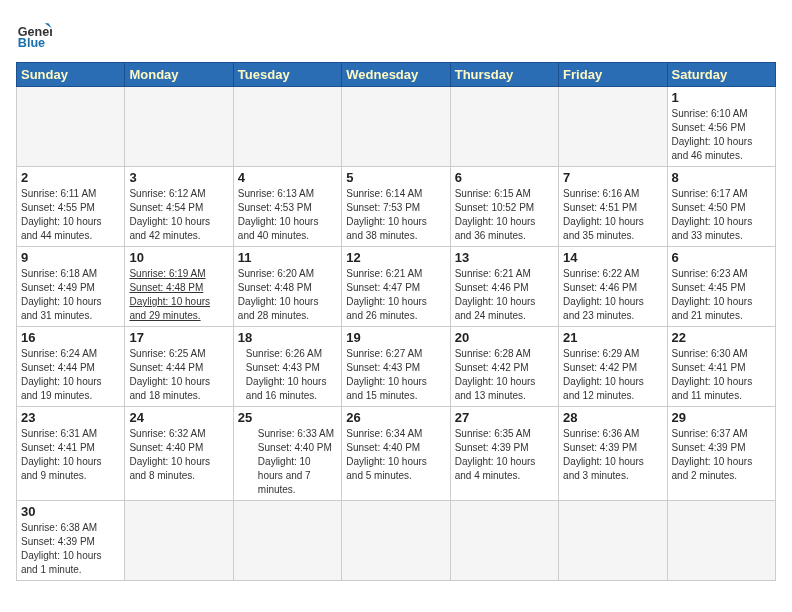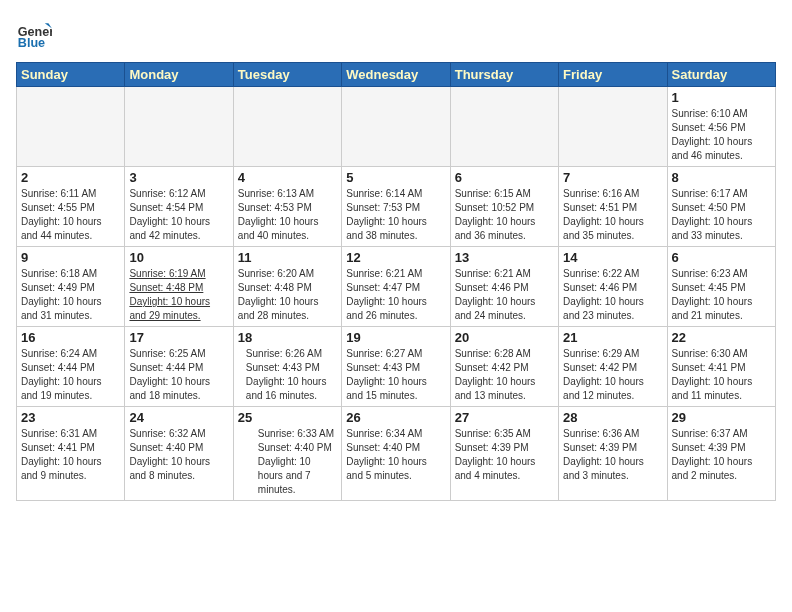--- a/index.html
+++ b/index.html
@@ -295,14 +295,28 @@
 Sunset: 4:39 PM
 Daylight: 10 hours and 3 minutes.</div>
         </td>
         <td>
           <span class="day-number">29</span>
           <div class="day-info" style="white-space: pre-line;">Sunrise: 6:37 AM
 Sunset: 4:39 PM
 Daylight: 10 hours and 2 minutes.</div>
         </td>
       </tr>
+      <tr>
+        <td>
+          <span class="day-number">30</span>
+          <div class="day-info" style="white-space: pre-line;">Sunrise: 6:38 AM
+Sunset: 4:39 PM
+Daylight: 10 hours and 1 minute.</div>
+        </td>
+        <td class="empty"></td>
+        <td class="empty"></td>
+        <td class="empty"></td>
+        <td class="empty"></td>
+        <td class="empty"></td>
+        <td class="empty"></td>
+      </tr>
     </tbody>
 </table>
 
 </body></html>

